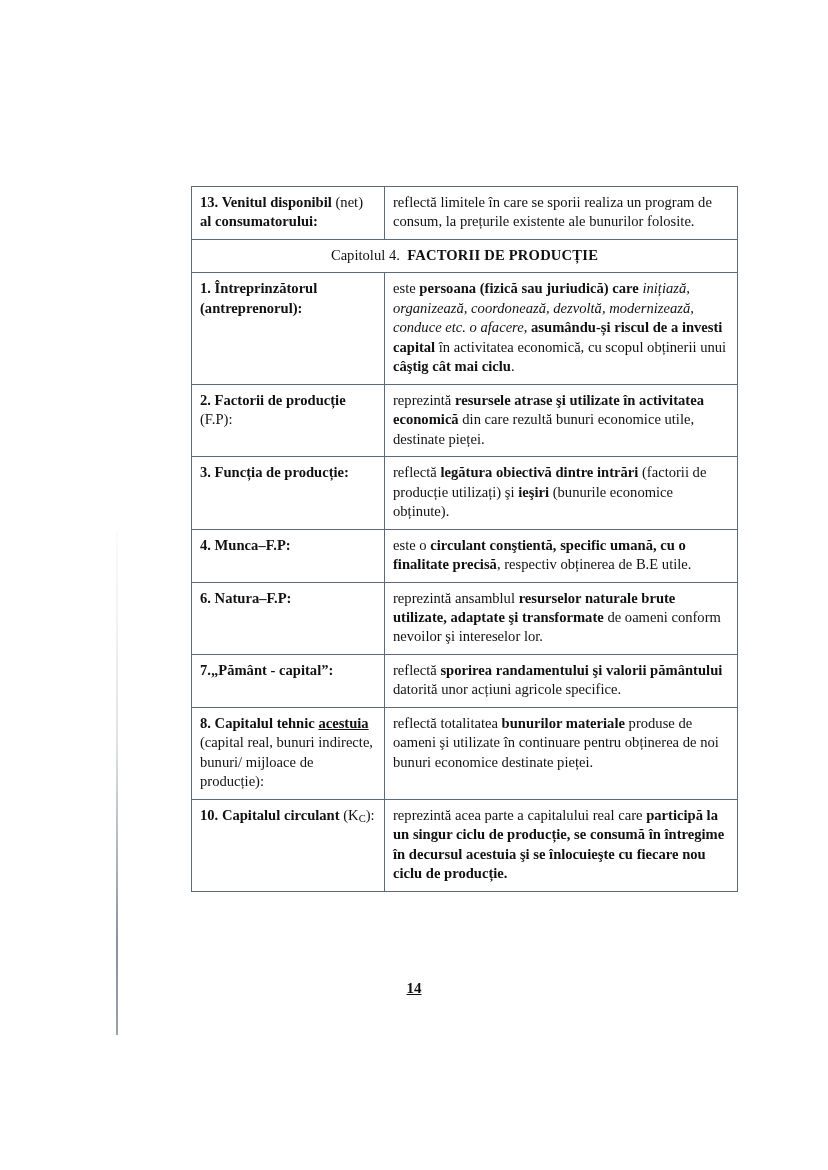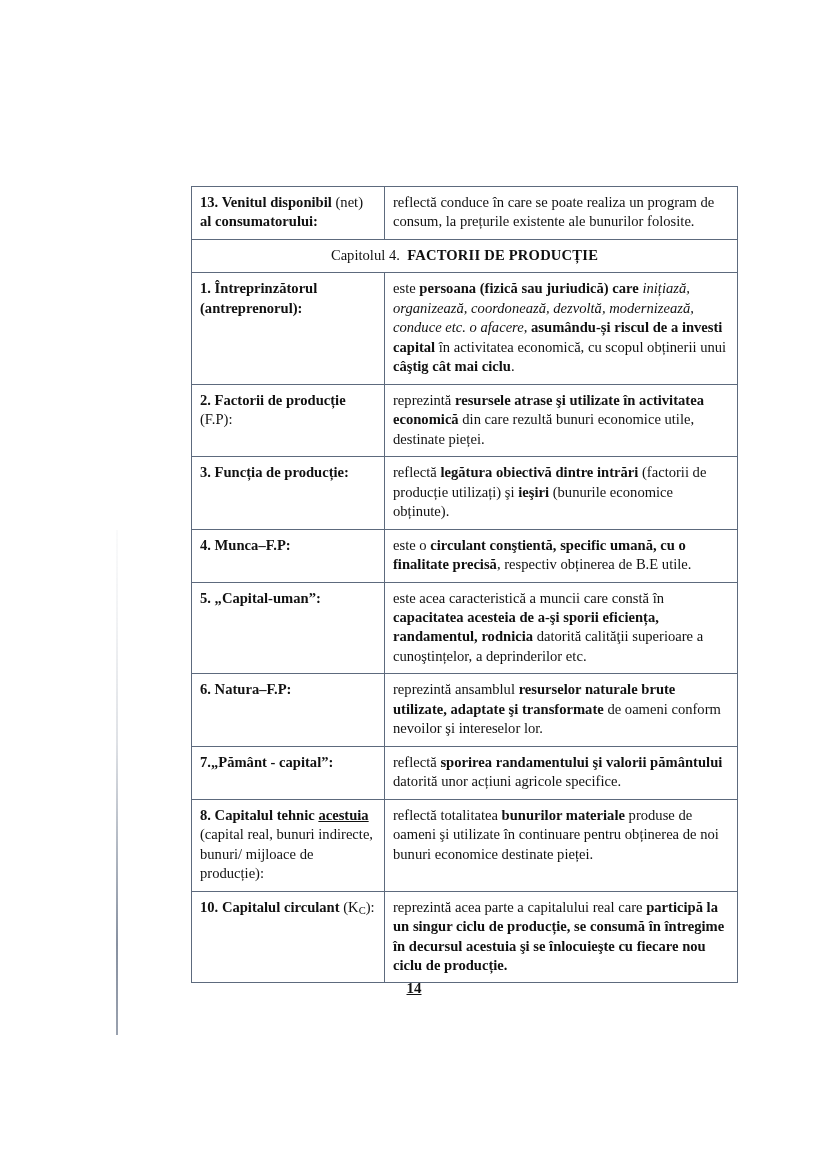--- a/index.html
+++ b/index.html
@@ -84,44 +84,40 @@
 </style>
 </head>
 <body>
 
 <div id="scan-streak"></div>
 
 <table id="page-table">
   <tbody>
       <tr>
         <td class="term-cell"><b>13. Venitul disponibil </b>(net) <b>al consumatorului:</b></td>
-        <td class="def-cell">reflectă conduce în care se poate realiza un program de consum, la prețurile existente ale bunurilor folosite.</td>
+        <td class="def-cell">reflectă limitele în care se sporii realiza un program de consum, la prețurile existente ale bunurilor folosite.</td>
       </tr>
       <tr>
         <td class="chapter-cell" colspan="2"><span class="chapter-lead">Capitolul 4.</span>&nbsp;&nbsp;<span class="chapter-name">FACTORII DE PRODUCȚIE</span></td>
       </tr>
       <tr>
         <td class="term-cell"><b>1. Întreprinzătorul (antreprenorul):</b></td>
         <td class="def-cell">este  <b>persoana (fizică sau juriudică) care </b><i>inițiază, organizează, coordonează, dezvoltă, modernizează, conduce  etc. o afacere</i>, <b>asumându-și riscul de a investi capital </b>în activitatea  economică, cu scopul obținerii unui <b>câştig cât mai ciclu</b>.</td>
       </tr>
       <tr>
         <td class="term-cell"><b>2. Factorii de producție </b>(F.P):</td>
         <td class="def-cell">reprezintă <b>resursele atrase şi utilizate în activitatea economică </b>din care rezultă bunuri economice utile, destinate pieței.</td>
       </tr>
       <tr>
         <td class="term-cell"><b>3. Funcția de producție:</b></td>
         <td class="def-cell">reflectă <b>legătura obiectivă dintre intrări </b>(factorii de producție utilizați) şi <b>ieşiri </b>(bunurile economice obținute).</td>
       </tr>
       <tr>
         <td class="term-cell"><b>4. Munca–F.P:</b></td>
         <td class="def-cell">este o <b>circulant conştientă, specific umană, cu o finalitate precisă</b>, respectiv obținerea de B.E utile.</td>
-      </tr>
-      <tr>
-        <td class="term-cell"><b>5. „Capital-uman”:</b></td>
-        <td class="def-cell">este acea caracteristică a muncii care constă în <b>capacitatea acesteia de a-şi sporii eficiența, randamentul, rodnicia </b>datorită calităţii superioare a cunoştințelor, a deprinderilor etc.</td>
       </tr>
       <tr>
         <td class="term-cell"><b>6. Natura–F.P:</b></td>
         <td class="def-cell">reprezintă ansamblul <b>resurselor naturale brute utilizate, adaptate şi transformate </b>de oameni conform nevoilor şi intereselor lor.</td>
       </tr>
       <tr>
         <td class="term-cell"><b>7.„Pământ - capital”:</b></td>
         <td class="def-cell">reflectă <b>sporirea randamentului şi valorii pământului </b>datorită unor acțiuni agricole specifice.</td>
       </tr>
       <tr>

